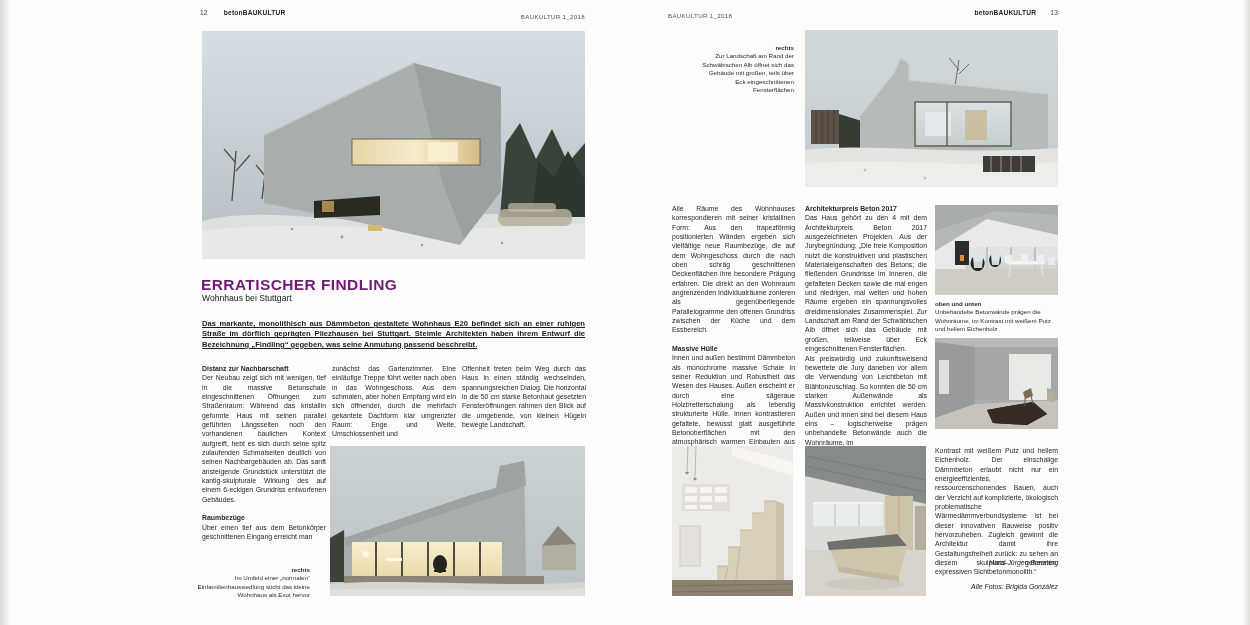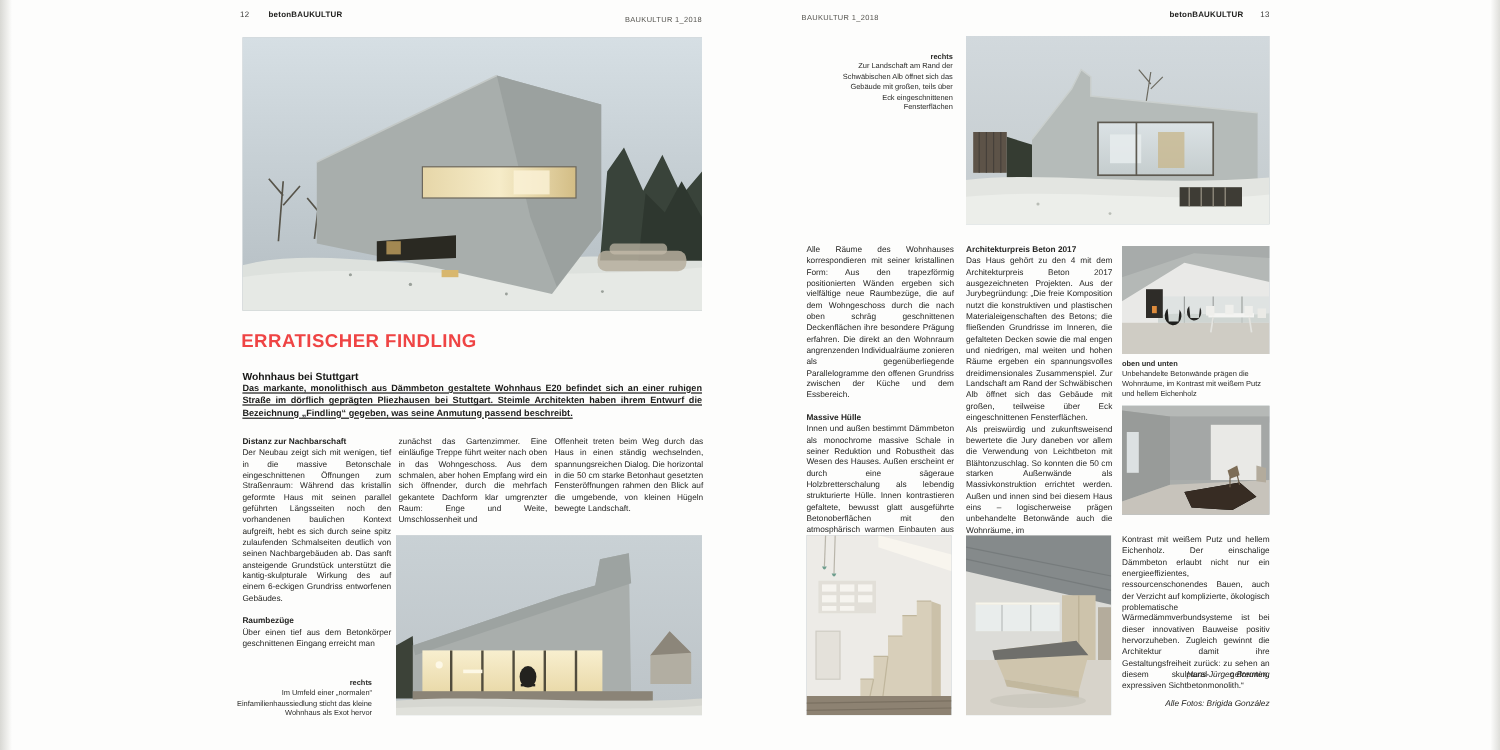--- a/index.html
+++ b/index.html
@@ -6,22 +6,22 @@
   body{width:1250px;height:625px;background:#f4f4f2;font-family:"Liberation Sans",sans-serif;color:#222;}
   .spread{position:relative;width:1250px;height:625px;background:#fdfdfc;overflow:hidden;}
   .edge-l{position:absolute;left:0;top:0;width:10px;height:625px;background:linear-gradient(90deg,#d8d8d4,#fdfdfc);}
   .edge-r{position:absolute;right:0;top:0;width:8px;height:625px;background:linear-gradient(270deg,#dededa,#fdfdfc);}
   .abs{position:absolute;}
   .hdr{font-size:6.6px;letter-spacing:.2px;color:#3a3a38;}
   .hdr b{font-weight:bold;color:#1d1d1b;}
   .hdr-issue{font-size:6.2px;color:#55544f;letter-spacing:.3px;}
   .photo{position:absolute;overflow:hidden;background:#c9cfd2;}
   .photo svg{display:block;width:100%;height:100%;}
-  .title{font-size:15.5px;font-weight:bold;letter-spacing:.4px;color:#ef4444;white-space:nowrap;}
-  .subtitle{font-size:8.6px;font-weight:bold;color:#161614;margin-top:16px;}
+  .title{font-size:15.5px;font-weight:bold;letter-spacing:.4px;color:#701a75;white-space:nowrap;}
+  .subtitle{font-size:8.6px;font-weight:normal;color:#161614;}
   .lead{font-size:7.6px;line-height:10.4px;font-weight:bold;text-align:justify;color:#1c1c1a;text-decoration:underline;}
   .col{font-size:6.9px;line-height:9.35px;text-align:justify;color:#262624;}
   .col p{margin:0;}
   .col .h{font-weight:bold;margin:0;}
   .col .sp{margin-top:9px;}
   .cap{font-size:6.2px;line-height:8.4px;color:#2b2b29;}
   .cap .lbl{font-weight:bold;display:block;}
   .cap.right{text-align:right;}
   .byline{font-size:6.9px;font-style:italic;text-align:right;color:#232321;}
 </style>

